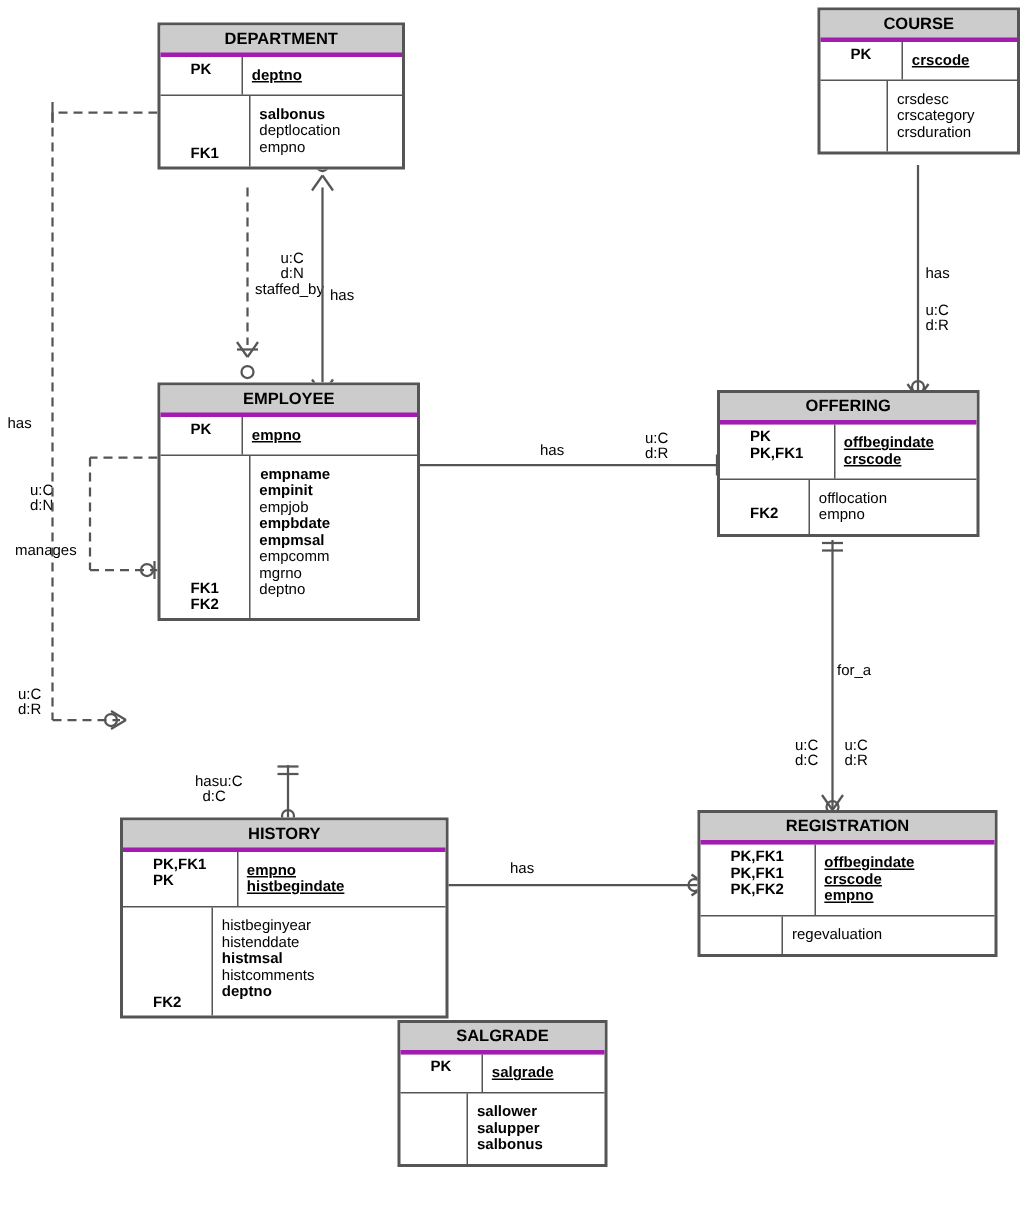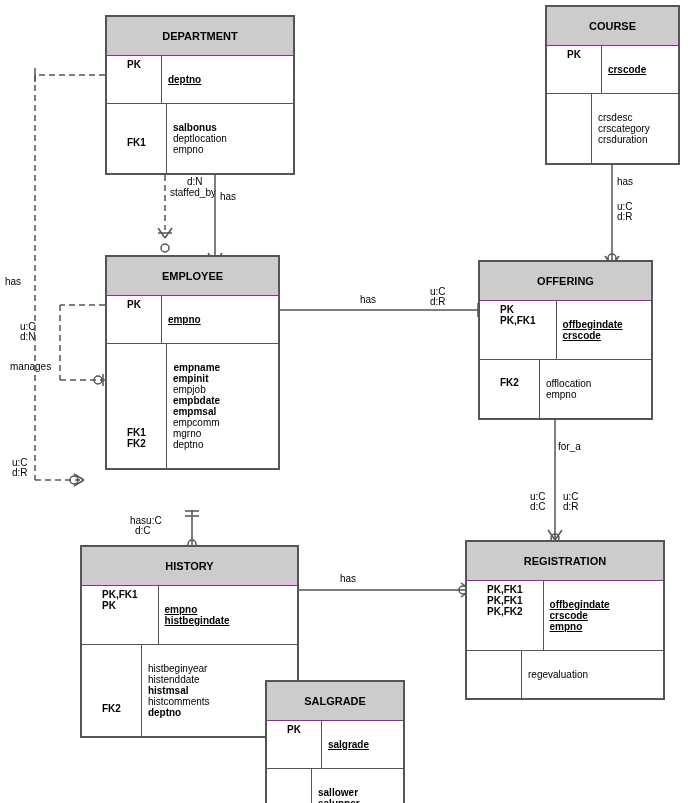--- a/index.html
+++ b/index.html
@@ -20,36 +20,36 @@
     
     .entity {
       position: absolute;
       border: 2px solid #555;
       background: #fff;
     }
     .entity-header {
       background: #ccc;
       text-align: center;
       font-weight: bold;
-      padding: 13px 6px;
-      border-bottom: 1px solid #a21caf;
+      padding: 3px 6px;
+      border-bottom: 3px solid #a21caf;
       font-size: 11px;
     }
     .entity-body {
       display: flex;
     }
     .entity-pk-col {
       border-right: 1px solid #555;
       padding: 3px 20px;
       font-size: 10px;
       min-width: 45px;
       white-space: nowrap;
     }
     .entity-attr-col {
-      padding: 18px 6px;
+      padding: 7px 6px;
       font-size: 10px;
     }
     .pk-label {
       font-weight: bold;
       font-size: 10px;
     }
     .attr-underline {
       text-decoration: underline;
       font-weight: bold;
     }
@@ -183,21 +183,21 @@
 
     <line x1="257" y1="583" x2="257" y2="597" stroke="#555" stroke-width="1.5"></line>
     <line x1="262" y1="583" x2="262" y2="597" stroke="#555" stroke-width="1.5"></line>
 
     <circle cx="463" cy="590" r="4" fill="none" stroke="#555" stroke-width="1.5"></circle>
     <line x1="461" y1="583" x2="471" y2="590" stroke="#555" stroke-width="1.5"></line>
     <line x1="461" y1="597" x2="471" y2="590" stroke="#555" stroke-width="1.5"></line>
     <text x="340" y="582" class="label-text">has</text>
   </svg>
 
-  <div class="entity" style="left:105px; top:15px; width:190px;">
+  <div class="entity" style="left:105px; top:15px; width:165px;">
     <div class="entity-header">DEPARTMENT</div>
     <div class="entity-body">
       <div class="entity-pk-col">
         <div class="pk-label">PK</div>
       </div>
       <div class="entity-attr-col">
         <div class="attr-underline">deptno</div>
       </div>
     </div>
     <div class="separator" style="margin:0;"></div>

